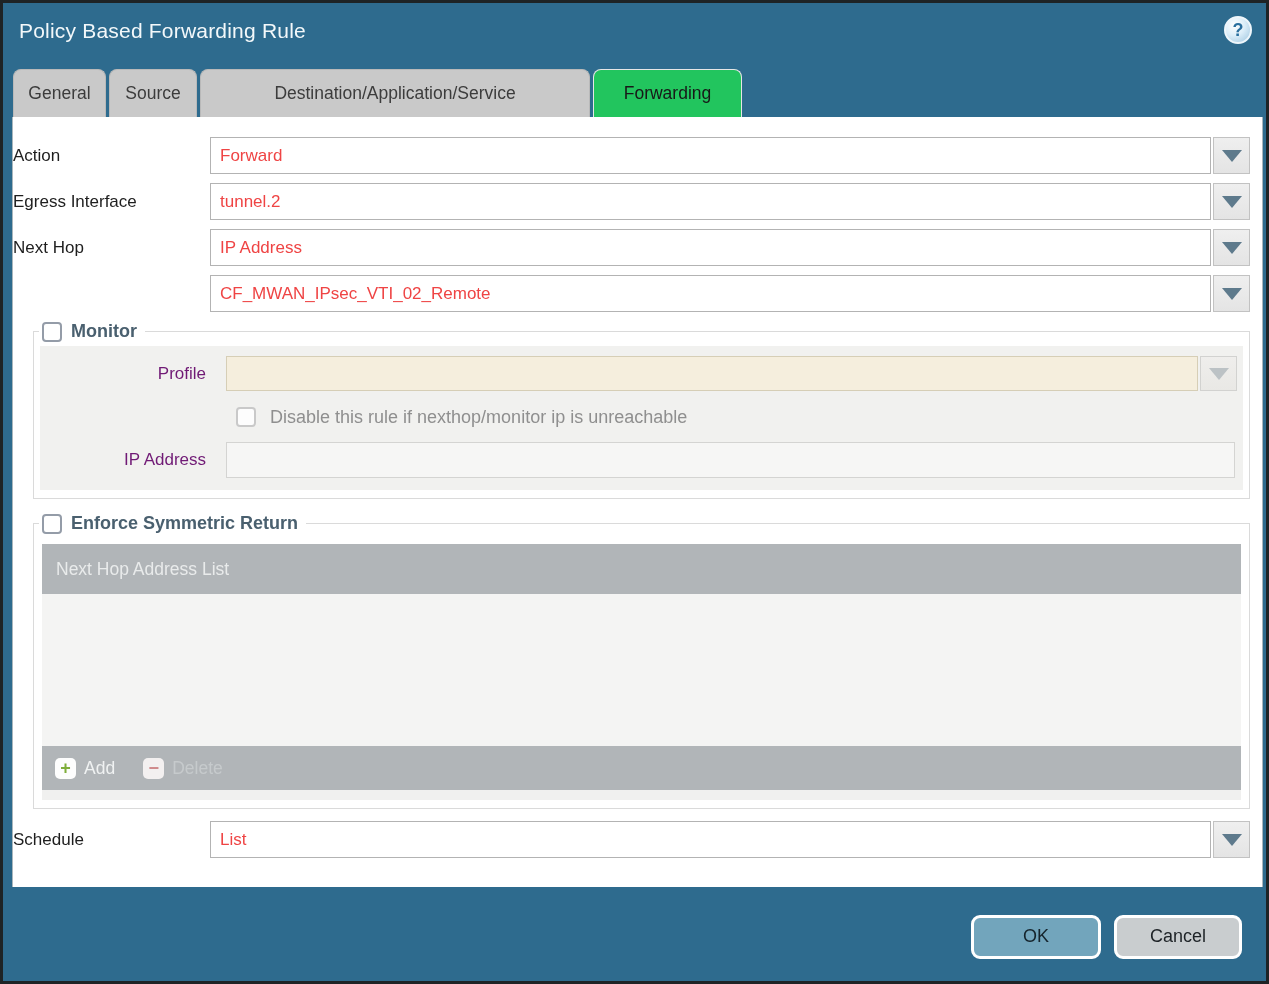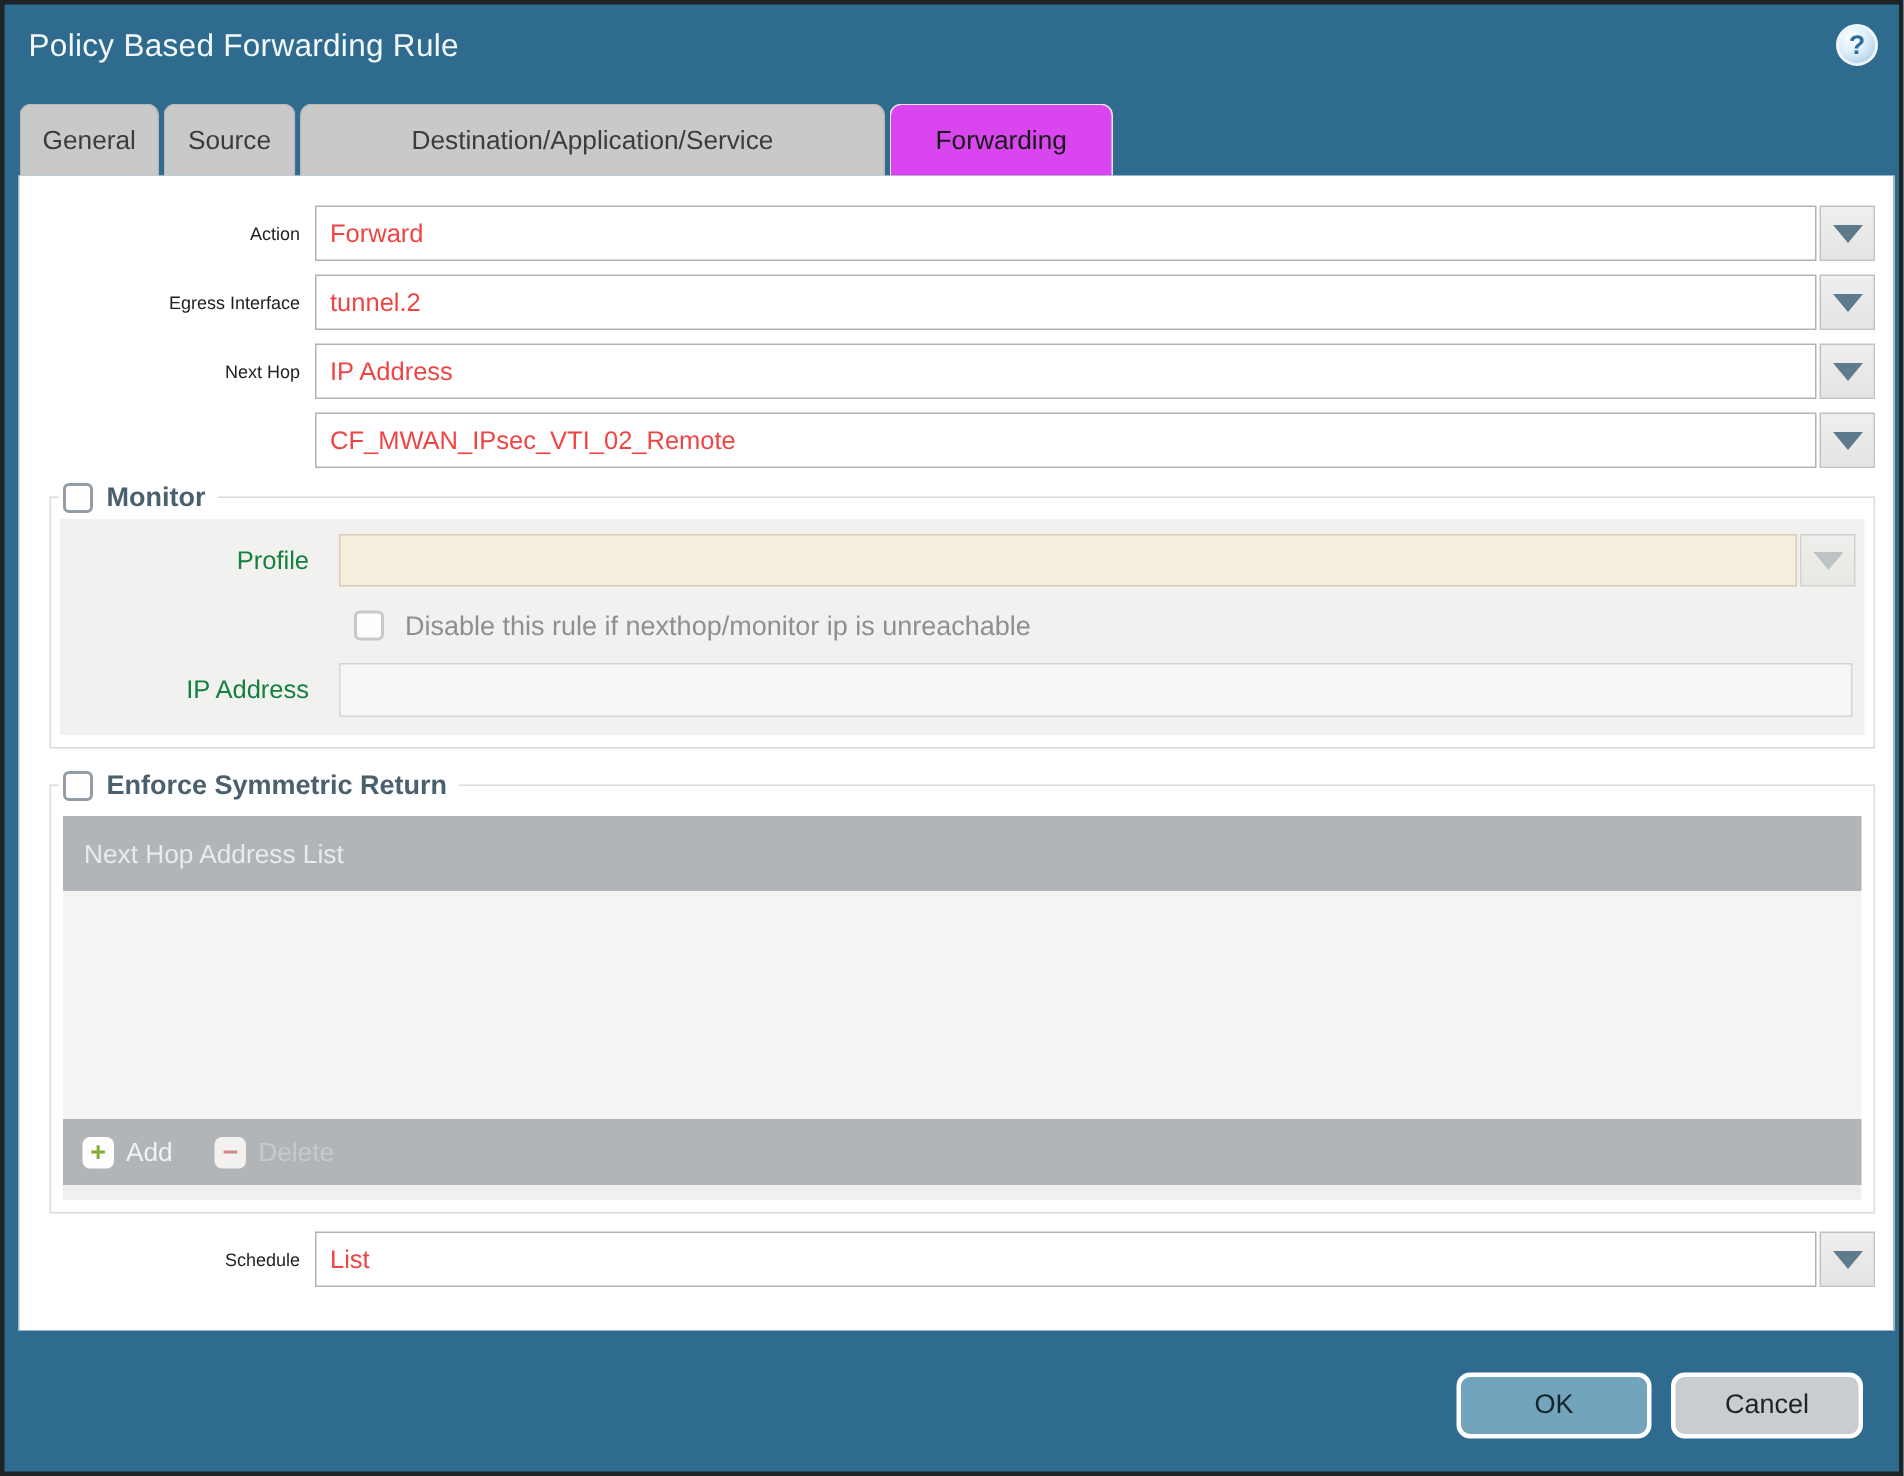--- a/index.html
+++ b/index.html
@@ -39,32 +39,32 @@
     height:48px; display:flex; align-items:center; justify-content:center;
     background:#c9c9c9; color:#3c3c3c; font-size:17.5px;
     border-radius:8px 8px 0 0;
     border:1px solid #b9b9b9; border-bottom:none;
     padding:0 4px; cursor:pointer;
   }
   .tab.t1 { width:93px; }
   .tab.t2 { width:88px; }
   .tab.t3 { width:390px; }
   .tab.t4 { width:149px; }
-  .tab.active { background:#d946ef; color:#181818; border-color:#e6e6e6; }
+  .tab.active { background:#22c55e; color:#181818; border-color:#e6e6e6; }
   
   .content {
     position:absolute; left:9px; top:114px; width:1251px; height:770px;
     background:#ffffff;
     border-left:1px solid #a9b6bc; border-right:1px solid #a9b6bc;
     padding-top:20px;
   }
   .row { display:flex; align-items:center; margin:0 12px 9px 0; height:37px; }
   .lbl {
     width:187px; margin-right:10px; flex:none;
-    text-align:right; font-size:12px; color:#1e1e1e;
+    text-align:left; font-size:17px; color:#1e1e1e;
   }
   .field { flex:1; display:flex; align-items:stretch; height:37px; }
   .input {
     flex:1; border:1px solid #b3b3b3; background:#fff;
     font-size:17px; color:#ef4444; line-height:35px; padding:0 9px;
     white-space:nowrap; overflow:hidden;
   }
   .dd-btn {
     width:37px; flex:none; margin-left:2px;
     background:linear-gradient(#efefef,#e4e4e4);
@@ -97,21 +97,21 @@
   .legend-text { color:#4a606f; font-weight:bold; font-size:18px; }
   
   .panel {
     margin:4px 6px 0 6px; background:#f1f1ef;
     padding:10px 6px 12px 0;
   }
   .prow { display:flex; align-items:center; margin-bottom:13px; }
   .prow:last-child { margin-bottom:0; }
   .plbl {
     width:166px; margin-right:20px; flex:none;
-    text-align:right; font-size:17px; color:#15803d;
+    text-align:right; font-size:17px; color:#701a75;
   }
   .input.cream {
     background:#f5eedd; border-color:#d6ceb6; height:35px; line-height:33px;
   }
   .dd-btn.disabled {
     background:linear-gradient(#efeeec,#e9e8e5); border-color:#d2d2d0; cursor:default;
   }
   .chkrow { margin-left:196px; display:flex; align-items:center; gap:14px; height:26px; }
   .cb.light { border:2px solid #c9c9c9; background:#fdfdfd; }
   .chklabel { color:#8f8f8f; font-size:18px; }

